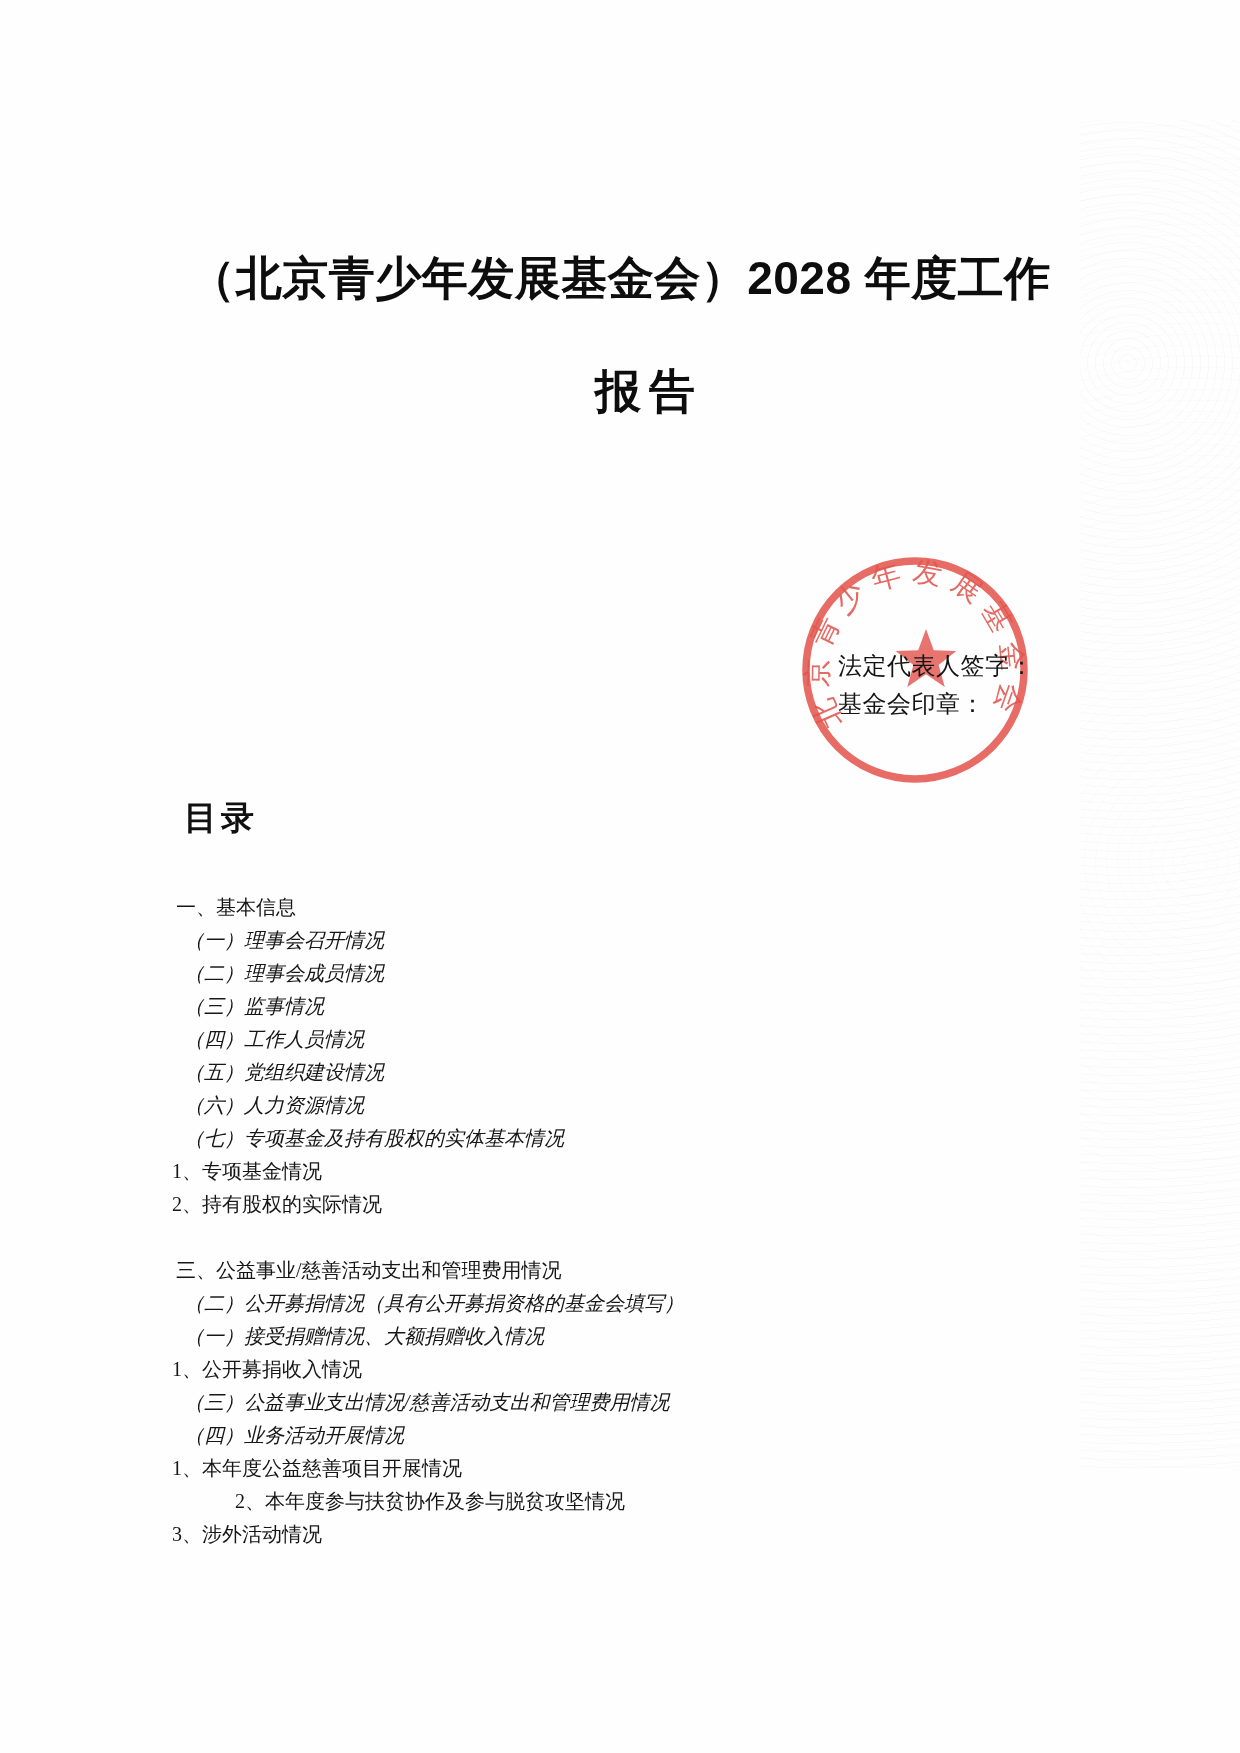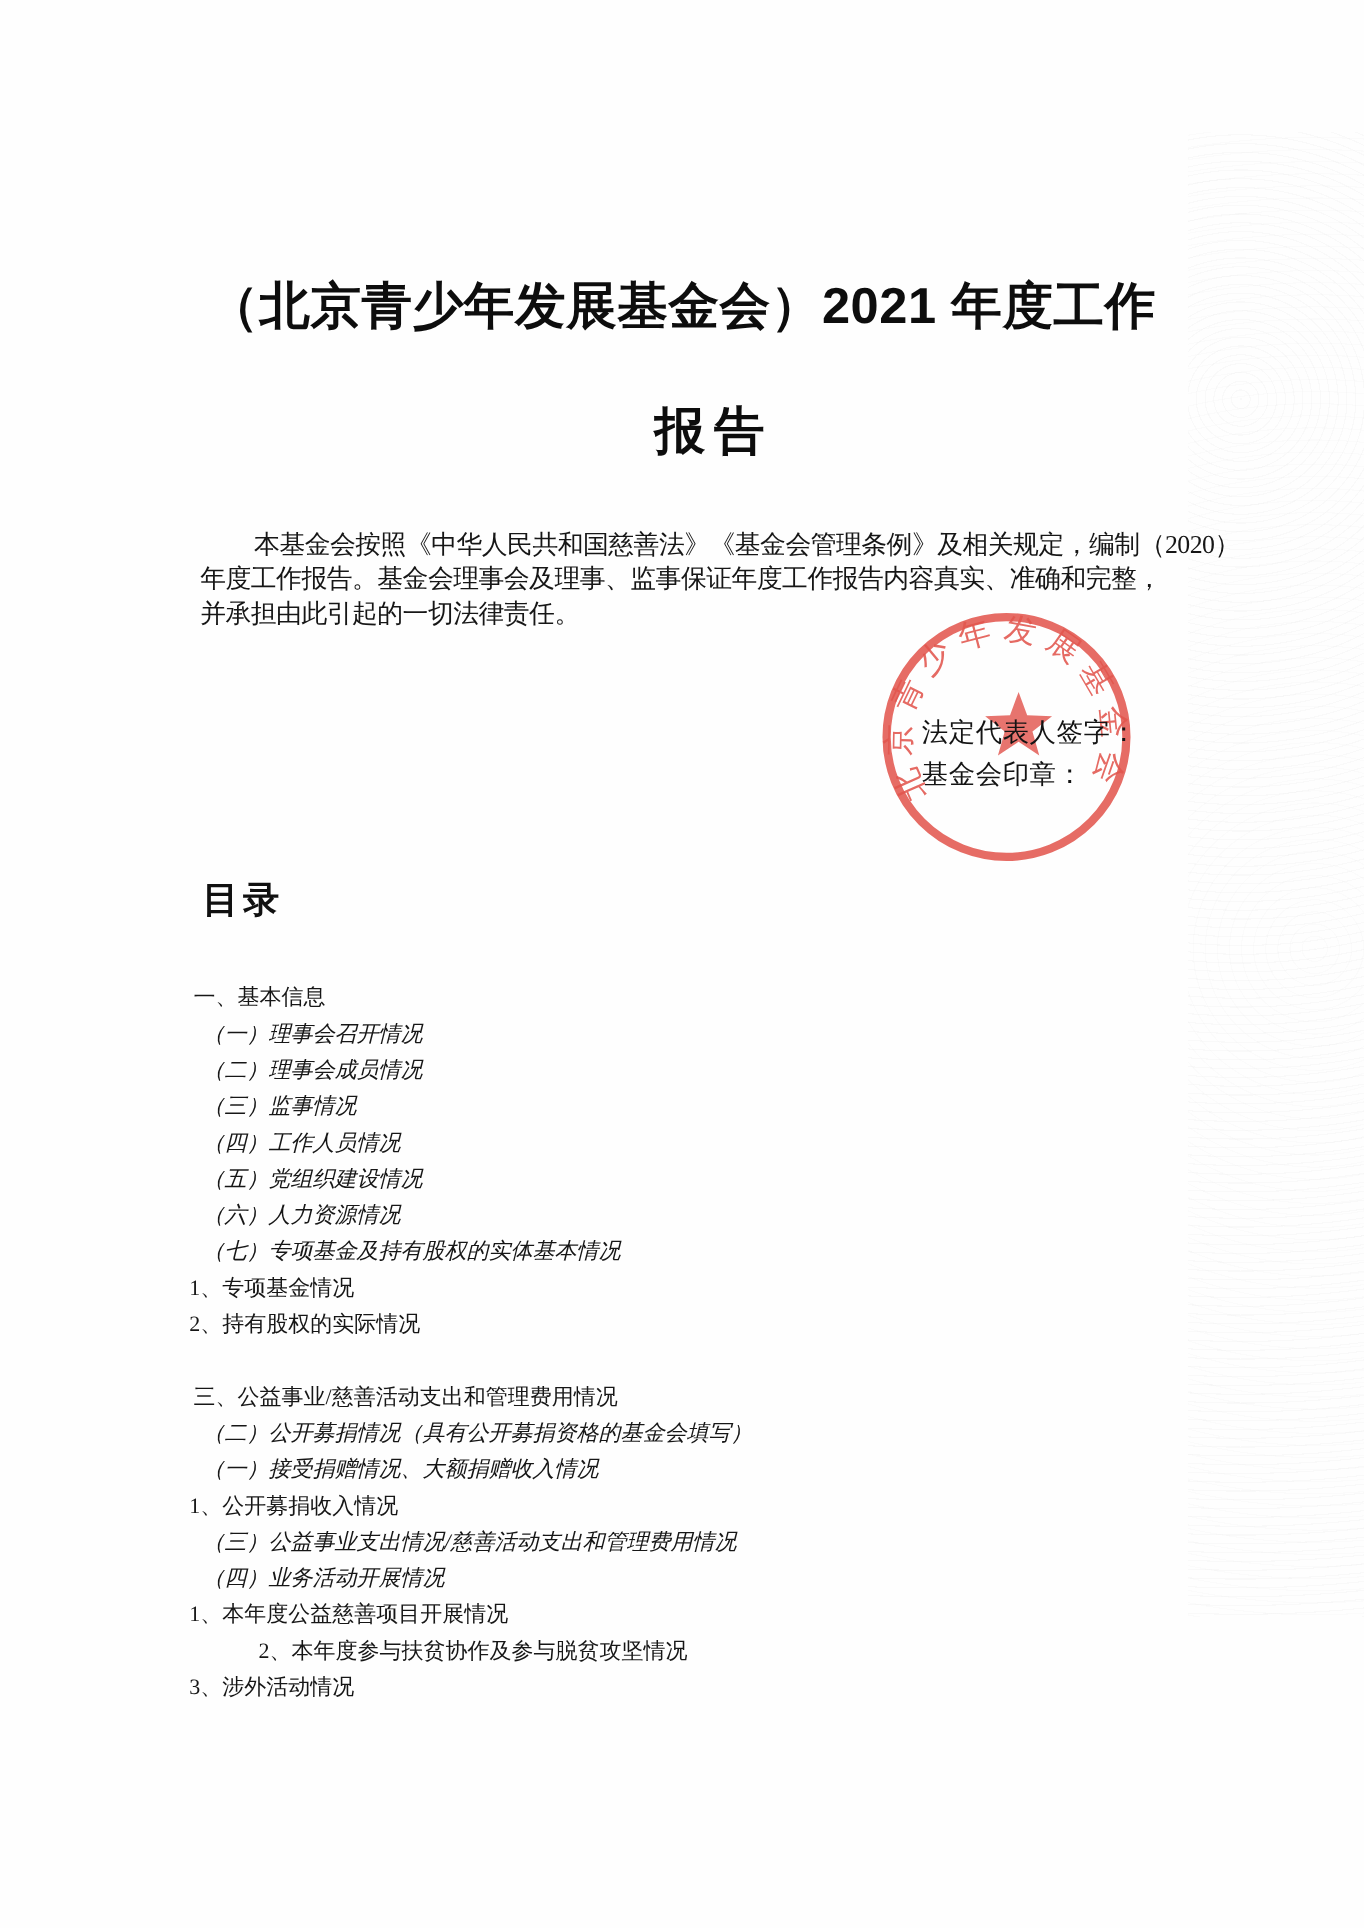--- a/index.html
+++ b/index.html
@@ -63,28 +63,23 @@
   .toc .row.deep  { padding-left:63px; }
   .toc .row.spacer{ height:33px; }
 </style>
 </head>
 <body>
 
 <div class="page">
 
   <div class="scan-noise"></div>
 
-  <div class="title-l1">（北京青少年发展基金会）2021 年度工作</div>
+  <div class="title-l1">（北京青少年发展基金会）2028 年度工作</div>
   <div class="title-l2">报告</div>
 
-  <div class="intro">
-    <div class="ln first">本基金会按照《中华人民共和国慈善法》《基金会管理条例》及相关规定，编制（2020）</div>
-    <div class="ln">年度工作报告。基金会理事会及理事、监事保证年度工作报告内容真实、准确和完整，</div>
-    <div class="ln">并承担由此引起的一切法律责任。</div>
-  </div>
 
   <div class="stamp-wrap">
     <svg width="240" height="240" viewBox="0 0 240 240">
       <circle class="stamp-circle" cx="120" cy="119" r="109" fill="none" stroke-width="7.5" stroke="#e2564e"></circle>
       <polygon class="stamp-star" points="131,78 138.8,99.2 161.4,100.1 143.6,114.1 149.8,135.9 131,123.3 112.2,135.9 118.4,114.1 100.6,100.1 123.2,99.2" fill="#e2564e"></polygon>
       <defs>
         <path id="ringpath" d="M 52.6 175.6 A 88 88 0 1 1 187.4 175.6" fill="none"></path>
       </defs>
       <text class="stamp-ring-text" fill="#e2564e">
         <textPath href="#ringpath" startOffset="6">北京青少年发展基金会</textPath>

